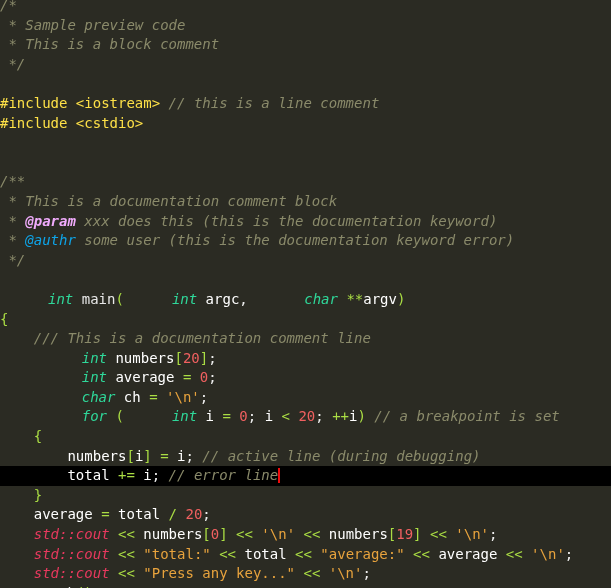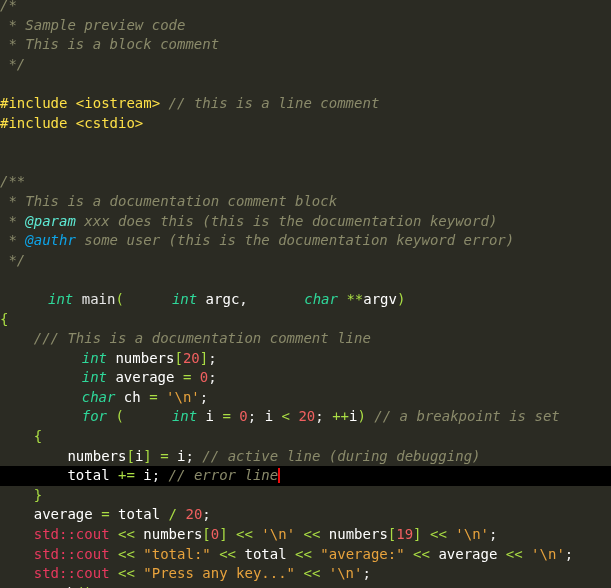--- a/index.html
+++ b/index.html
@@ -32,33 +32,33 @@
     padding: 0;
     margin: 0;
     white-space: pre;
   }
   .ln.hl {
     background: #000000;
   }
   
   .cmt      { color: #8a8a6a; font-style: italic; }
   .doc      { color: #8a8a6a; font-style: italic; }
-  .dockw    { color: #5eead4; font-style: italic; }
+  .dockw    { color: #f0abfc; font-style: italic; font-weight: bold; }
   .dockwerr { color: #0ea5e9; font-style: italic; text-decoration-color: #e06060; }
   .pre      { color: #fde047; }
   .kw       { color: #2fd89a; font-style: italic; margin-left: 48px; }
   .fn       { color: #e8e8e8; }
   .var      { color: #ffffff; }
   .num      { color: #f06060; }
   .str      { color: #e8a33d; }
   .chr      { color: #e8a33d; }
   .op       { color: #aadd44; }
   .brc      { color: #aadd44; }
   .brk      { color: #aadd44; }
-  .std      { color: #e8395e; }
+  .std      { color: #e8395e; font-style: italic; }
   .plain    { color: #f0f0f0; }
   .cursor {
     display: inline-block;
     width: 2px;
     height: 15px;
     background: #ee0c0c;
     vertical-align: -3px;
     margin: 0;
   }
 </style>

